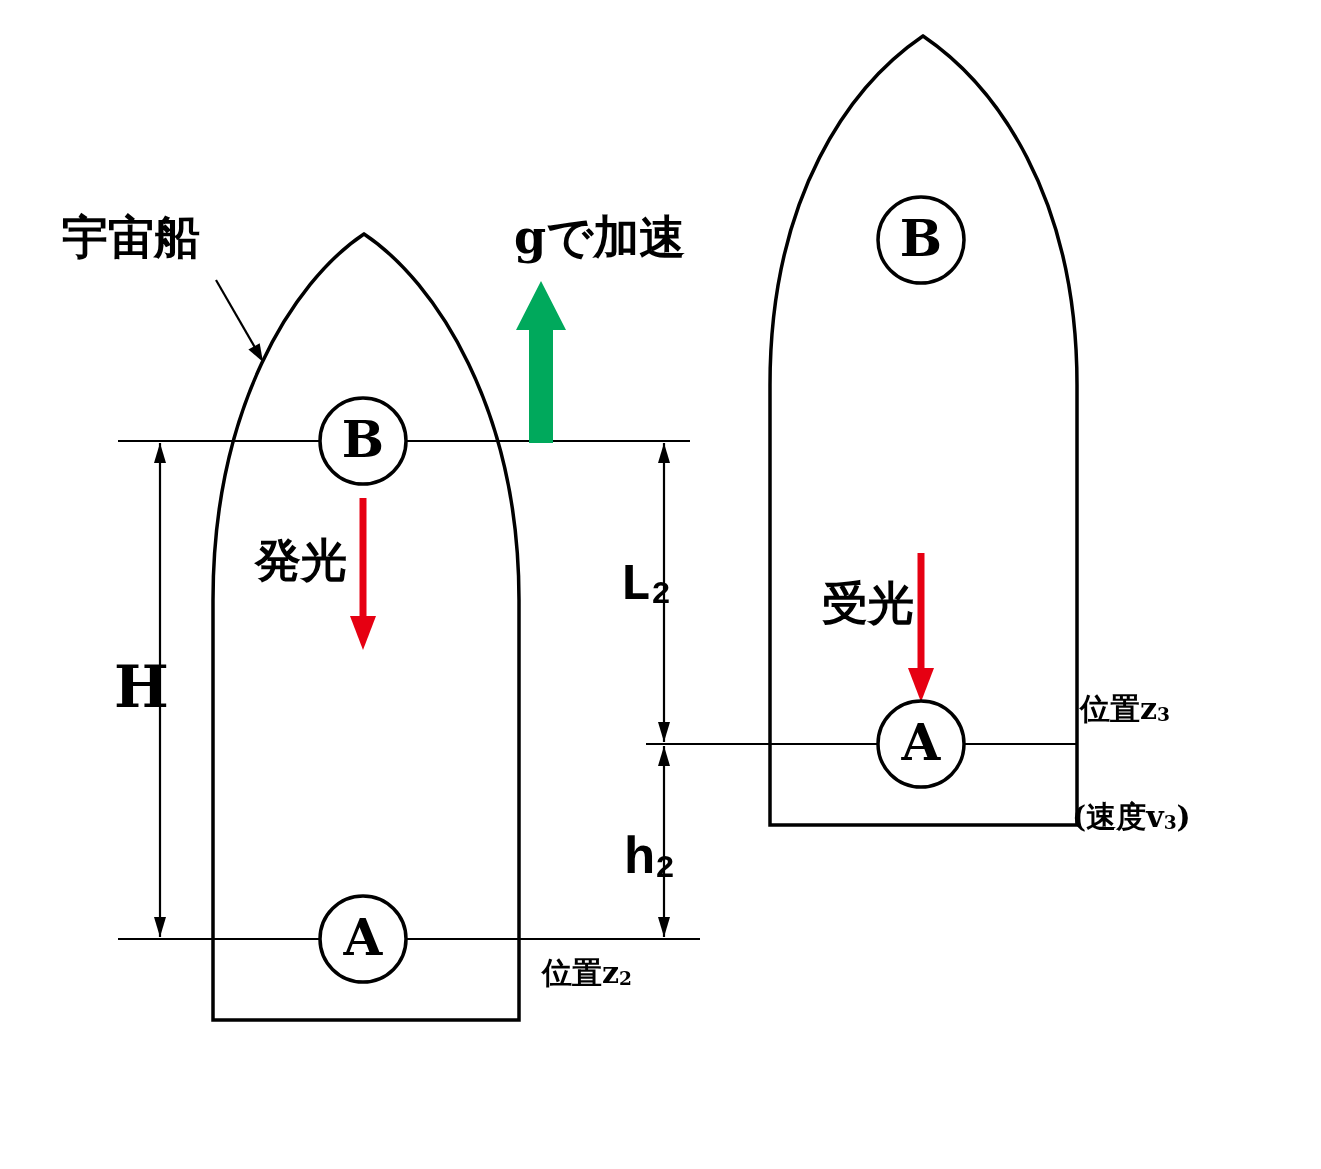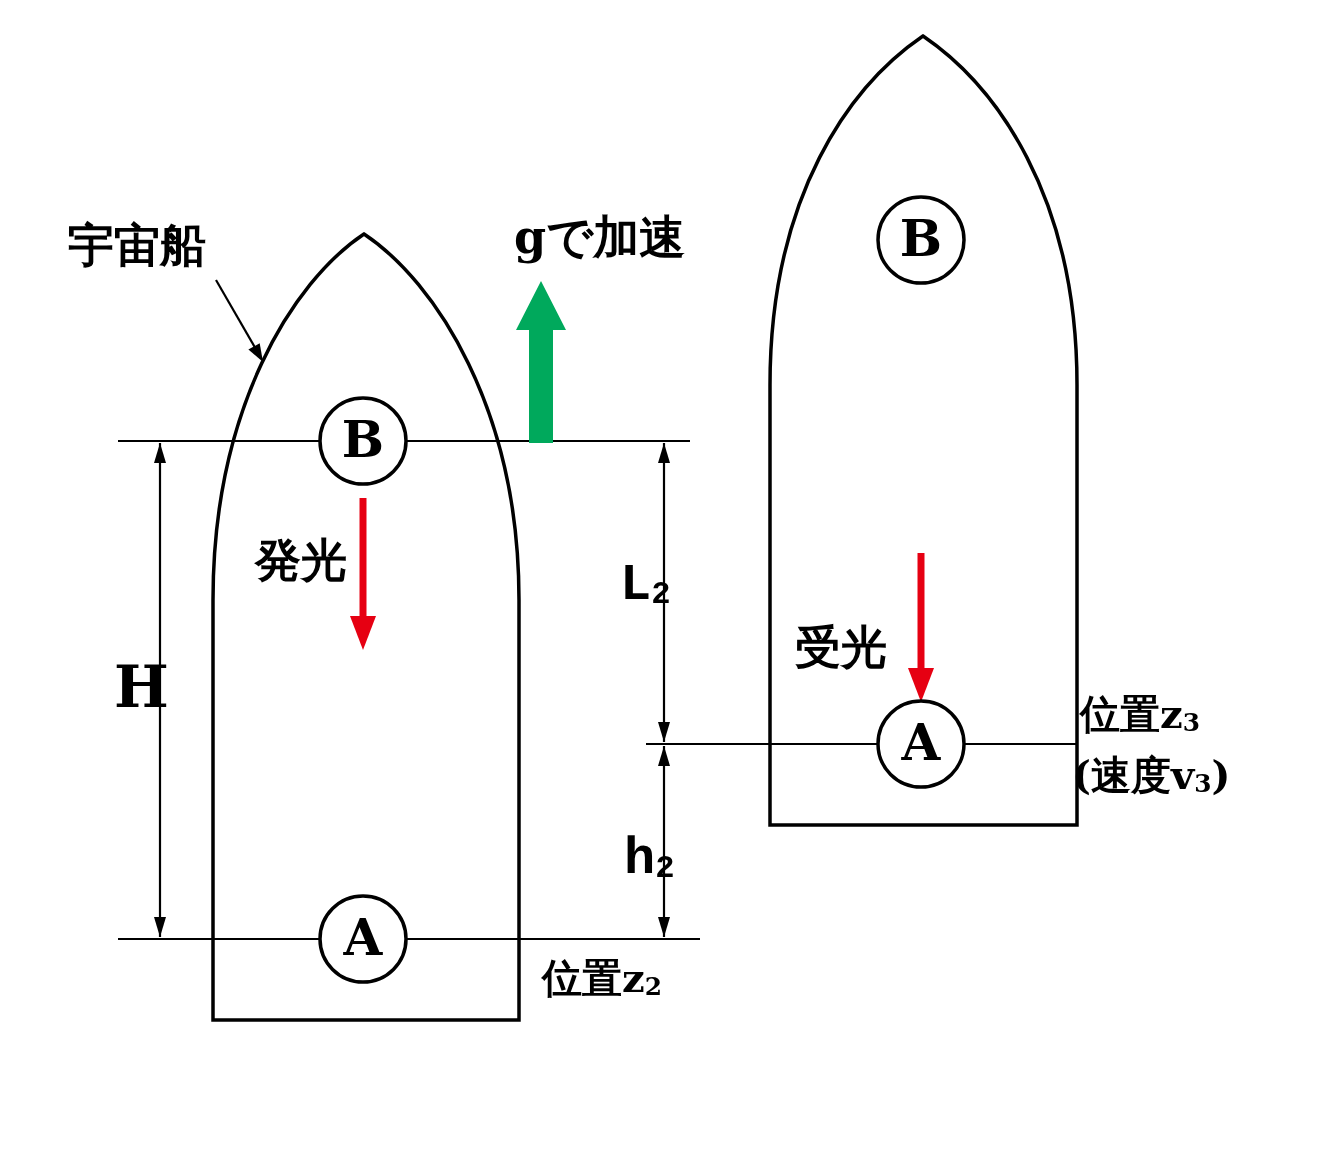--- a/index.html
+++ b/index.html
@@ -46,21 +46,21 @@
   }
   .label {
     position: absolute;
     color: #000000;
     font-weight: 700;
     line-height: 1;
     white-space: nowrap;
     font-family: "DejaVu Serif", "Liberation Serif", serif;
   }
   .jp-lg  { font-size: 46px; }
-  .jp-md  { font-size: 40px; }
+  .jp-md  { font-size: 30px; }
   .dim-lg { font-size: 58px; }
   .dim-md { font-size: 52px; font-family: Liberation Mono, monospace; }
   .cap    { font-size: 50px; }
   .node-letter {
     font-size: 50px;
     transform: translate(-50%, -52%);
   }
   .sub {
     font-size: 0.62em;
     position: relative;
@@ -121,43 +121,43 @@
     <circle class="node-circle" cx="363" cy="939" r="43"></circle>
     <circle class="node-circle" cx="921" cy="240" r="43"></circle>
     <circle class="node-circle" cx="921" cy="744" r="43"></circle>
   </svg>
 
   <div class="label node-letter" style="left:363px; top:441px;">B</div>
   <div class="label node-letter" style="left:363px; top:939px;">A</div>
   <div class="label node-letter" style="left:921px; top:240px;">B</div>
   <div class="label node-letter" style="left:921px; top:744px;">A</div>
 
-  <div class="label jp-lg" style="left:68px; top:214px;margin-top:8px;">宇宙船</div>
+  <div class="label jp-lg" style="left:62px; top:214px;">宇宙船</div>
 
   <div class="label jp-lg" style="left:514px; top:214px;">gで加速</div>
 
   <div class="label jp-lg" style="left:255px; top:537px;">発光</div>
 
-  <div class="label jp-lg" style="left:795px; top:580px;margin-top:44px;">受光</div>
+  <div class="label jp-lg" style="left:822px; top:580px;">受光</div>
 
   <div class="label dim-lg" style="left:114px; top:658px;">H</div>
 
   <div class="label dim-md" style="left:620px; top:560px;">
     <span>L</span><span class="sub">2</span>
   </div>
 
   <div class="label dim-md" style="left:624px; top:834px;">
     <span>h</span><span class="sub">2</span>
   </div>
 
   <div class="label jp-md" style="left:1080px; top:694px;">
     <span>位置z</span><span class="sub">3</span>
   </div>
 
-  <div class="label jp-md" style="left:1072px; top:755px;">
+  <div class="label jp-md" style="left:1072px; top:802px;">
     <span>(速度v</span><span class="sub">3</span><span>)</span>
   </div>
 
   <div class="label jp-md" style="left:542px; top:958px;">
     <span>位置z</span><span class="sub">2</span>
   </div>
 
 
 
 </div>

